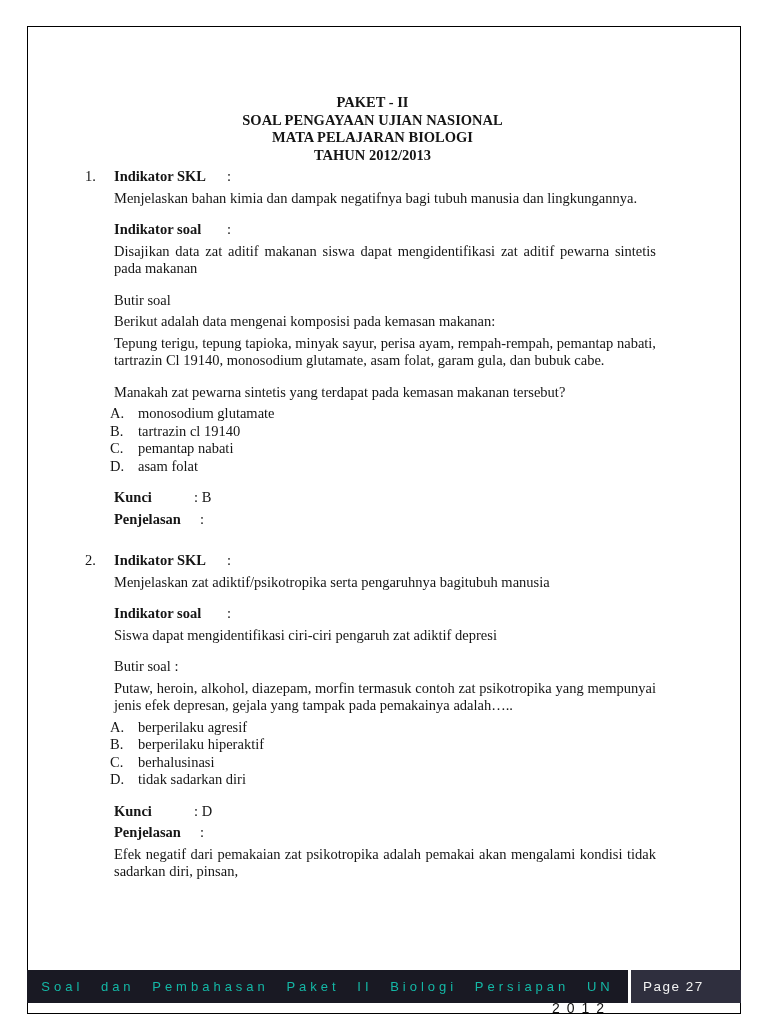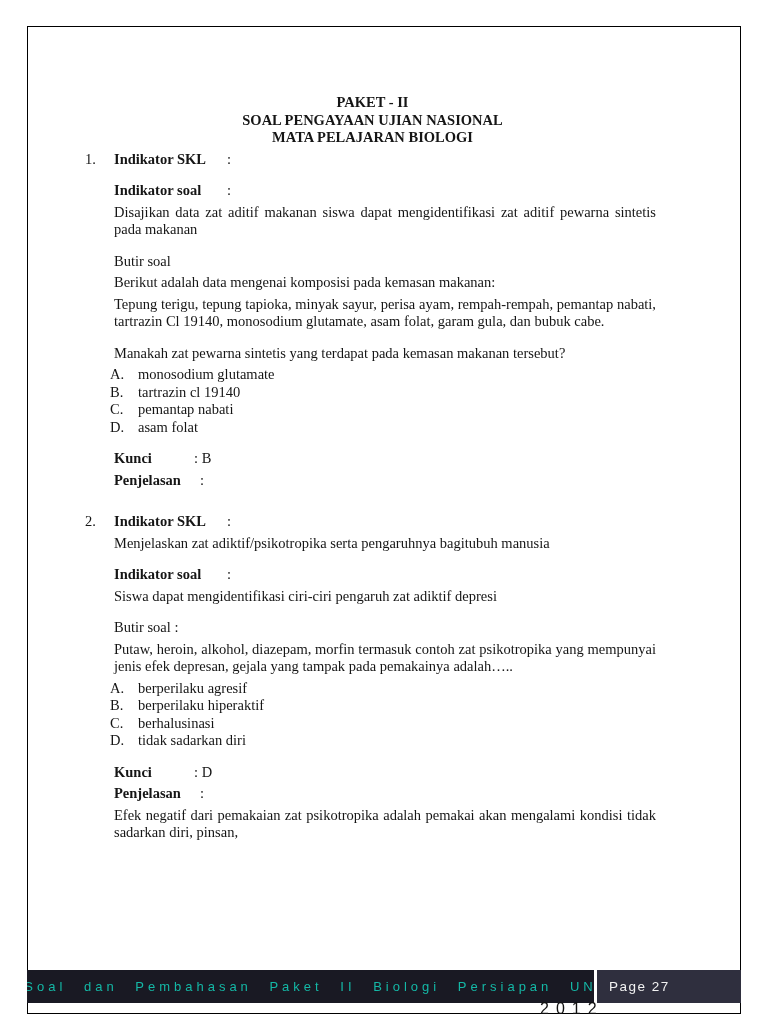--- a/index.html
+++ b/index.html
@@ -49,57 +49,59 @@
     color: #14b8a6;
     display: flex; align-items: center; justify-content: center;
     font-family: "Liberation Sans", sans-serif;
     font-size: 13px;
     letter-spacing: 4px;
     word-spacing: 10px;
     white-space: nowrap;
     overflow: hidden;
   }
   .footer-page {
-    width: 144px;
+    width: 110px;
     margin-left: 3px;
     background: #2f2f3e;
     color: #f2f2f2;
     display: flex; align-items: center;
     font-family: "Liberation Sans", sans-serif;
     font-size: 13.5px;
     letter-spacing: 1.5px;
     padding-left: 12px;
     box-sizing: border-box;
   }
   .footer-wrap {
     position: absolute;
-    left: 540px; top: 1000px;
+    left: 552px; top: 1000px;
     font-family: "Liberation Sans", sans-serif;
-    font-size: 16px;
+    font-size: 14px;
     letter-spacing: 7px;
     color: #111;
   }
 </style>
 </head>
 <body>
 
 <div class="page-border"></div>
 
 <div class="content">
 
   <div class="title">
     <div>PAKET - II</div>
     <div>SOAL PENGAYAAN UJIAN NASIONAL</div>
     <div>MATA PELAJARAN BIOLOGI</div>
+    <div>TAHUN 2012/2013</div>
   </div>
 
   <div class="question">
     <span class="qnum">1.</span>
 
     <p><span class="lbl lbl-ind">Indikator SKL</span><span>:</span></p>
+    <p class="just">Menjelaskan bahan kimia dan dampak negatifnya bagi tubuh manusia dan lingkungannya.</p>
 
     <p class="blockgap"><span class="lbl lbl-ind">Indikator soal</span><span>:</span></p>
     <p class="just">Disajikan data zat aditif  makanan siswa dapat mengidentifikasi zat aditif pewarna sintetis pada makanan</p>
 
     <p class="blockgap">Butir soal</p>
     <p>Berikut adalah data mengenai komposisi pada  kemasan  makanan:</p>
     <p class="just">Tepung terigu, tepung tapioka, minyak sayur, perisa ayam, rempah-rempah, pemantap nabati, tartrazin Cl 19140, monosodium glutamate, asam folat, garam gula, dan bubuk cabe.</p>
 
     <p class="blockgap just">Manakah zat pewarna sintetis yang terdapat pada kemasan makanan tersebut?</p>
 

